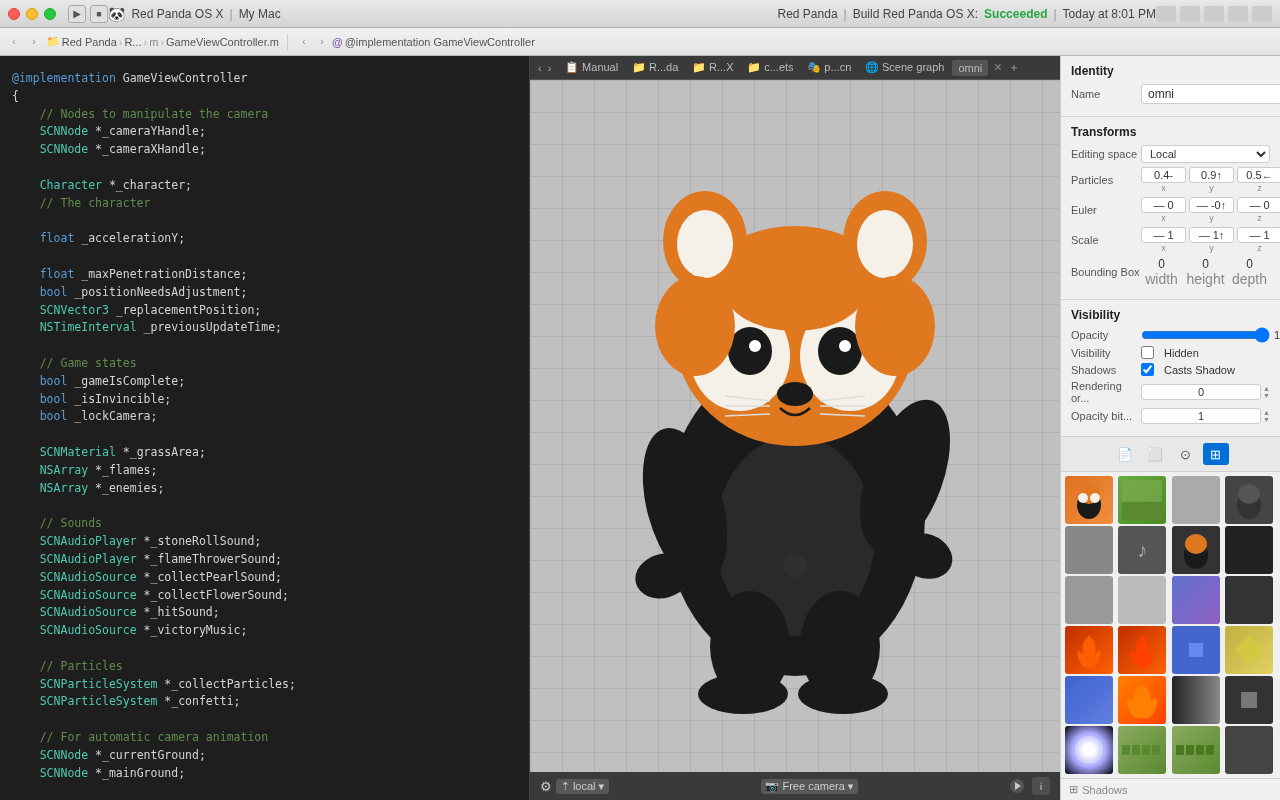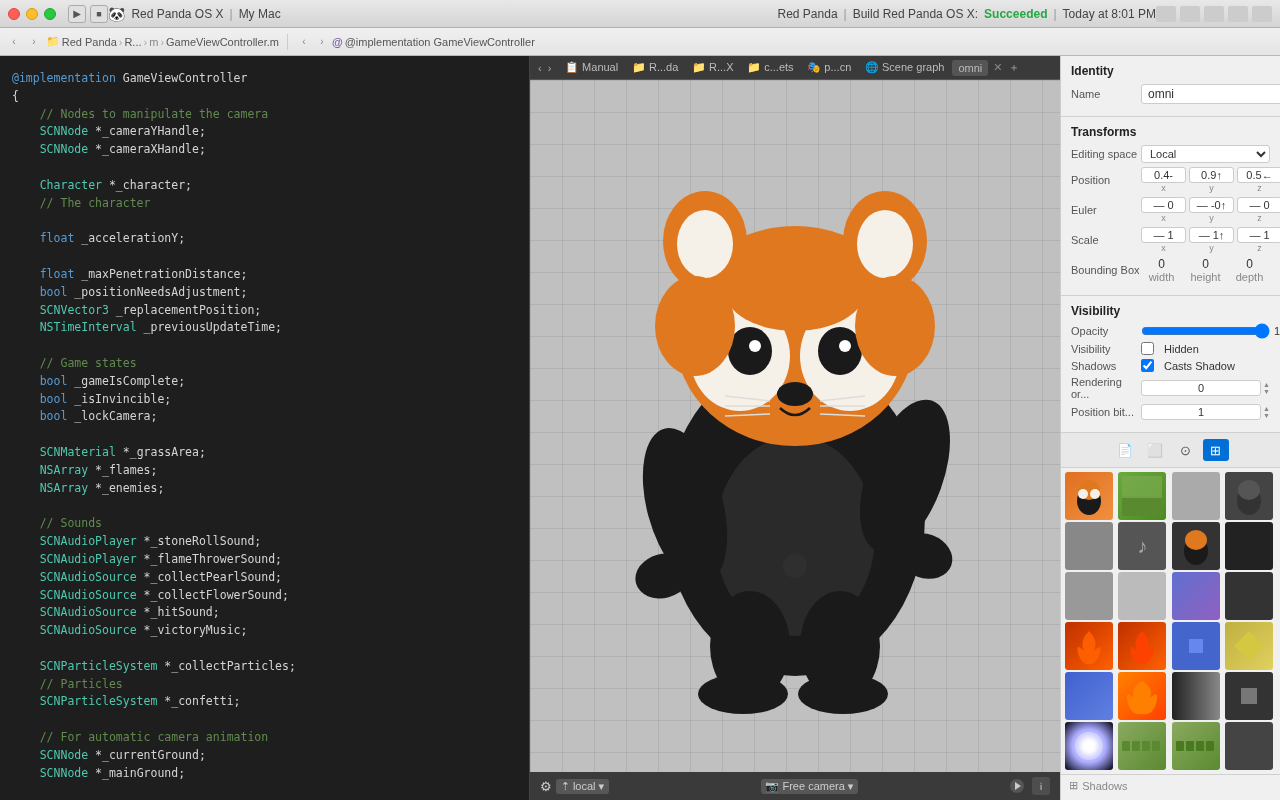--- a/index.html
+++ b/index.html
@@ -121,21 +121,21 @@
     .rp-row {
       display: flex; align-items: center; margin-bottom: 4px; font-size: 11px; color: #333;
     }
     .rp-label { width: 70px; flex-shrink: 0; color: #555; font-size: 11px; }
     .rp-input-group { display: flex; gap: 3px; flex: 1; }
     .rp-input-small { width: 45px; background: white; border: 1px solid #ccc; border-radius: 3px; padding: 1px 4px; font-size: 11px; color: #333; text-align: center; }
     .rp-axis { font-size: 9px; color: #888; text-align: center; }
     .rp-select { flex: 1; background: white; border: 1px solid #ccc; border-radius: 3px; padding: 1px 4px; font-size: 11px; color: #333; }
     .rp-3col { display: flex; gap: 3px; flex: 1; }
     .rp-col { display: flex; flex-direction: column; align-items: center; flex: 1; }
-    .rp-bb-label { font-size: 11px; color: #888; }
+    .rp-bb-label { font-size: 14px; color: #888; }
     .rp-checkbox { margin-right: 4px; }
 
     
     .rp-icon-row {
       display: flex; padding: 6px 8px; gap: 4px; justify-content: center;
       border-bottom: 1px solid #d0d0d0; background: #e8e8e8;
     }
     .rp-icon-btn { width: 26px; height: 22px; display: flex; align-items: center; justify-content: center; border-radius: 3px; font-size: 13px; cursor: pointer; }
     .rp-icon-btn.active { background: #0070d7; color: white; }
     .rp-icon-btn.inactive { color: #555; }
@@ -289,22 +289,22 @@
       <div class="code-line"><span style="color:#4ec9b0;">    NSArray</span><span style="color:#d4d4d4;"> *_enemies;</span></div>
       <div class="code-line"> </div>
       <div class="code-line"><span style="color:#608b4e;">    // Sounds</span></div>
       <div class="code-line"><span style="color:#4ec9b0;">    SCNAudioPlayer</span><span style="color:#d4d4d4;"> *_stoneRollSound;</span></div>
       <div class="code-line"><span style="color:#4ec9b0;">    SCNAudioPlayer</span><span style="color:#d4d4d4;"> *_flameThrowerSound;</span></div>
       <div class="code-line"><span style="color:#4ec9b0;">    SCNAudioSource</span><span style="color:#d4d4d4;"> *_collectPearlSound;</span></div>
       <div class="code-line"><span style="color:#4ec9b0;">    SCNAudioSource</span><span style="color:#d4d4d4;"> *_collectFlowerSound;</span></div>
       <div class="code-line"><span style="color:#4ec9b0;">    SCNAudioSource</span><span style="color:#d4d4d4;"> *_hitSound;</span></div>
       <div class="code-line"><span style="color:#4ec9b0;">    SCNAudioSource</span><span style="color:#d4d4d4;"> *_victoryMusic;</span></div>
       <div class="code-line"> </div>
+      <div class="code-line"><span style="color:#608b4e;">    // Particles</span></div>
       <div class="code-line"><span style="color:#4ec9b0;">    SCNParticleSystem</span><span style="color:#d4d4d4;"> *_collectParticles;</span></div>
-      <div class="code-line"><span style="color:#608b4e;">    // Particles</span></div>
       <div class="code-line"><span style="color:#4ec9b0;">    SCNParticleSystem</span><span style="color:#d4d4d4;"> *_confetti;</span></div>
       <div class="code-line"> </div>
       <div class="code-line"><span style="color:#608b4e;">    // For automatic camera animation</span></div>
       <div class="code-line"><span style="color:#4ec9b0;">    SCNNode</span><span style="color:#d4d4d4;"> *_currentGround;</span></div>
       <div class="code-line"><span style="color:#4ec9b0;">    SCNNode</span><span style="color:#d4d4d4;"> *_mainGround;</span></div>
 
     </div>
   </div>
 
   <div id="scene-view">
@@ -412,21 +412,21 @@
       <div class="rp-section-title">Transforms</div>
       <div class="rp-row">
         <span class="rp-label">Editing space</span>
         <select class="rp-select">
           <option>Local</option>
           <option>World</option>
         </select>
       </div>
 
       <div class="rp-row">
-        <span class="rp-label">Position</span>
+        <span class="rp-label">Particles</span>
         <div class="rp-input-group">
           <div class="rp-col">
             <input class="rp-input-small" value="0.4-" style="">
             <div class="rp-axis">x</div>
           </div>
           <div class="rp-col">
             <input class="rp-input-small" value="0.9↑" style="">
             <div class="rp-axis">y</div>
           </div>
           <div class="rp-col">
@@ -514,21 +514,21 @@
       </div>
       <div class="rp-row">
         <span class="rp-label">Rendering or...</span>
         <input class="rp-input-small" value="0" style="flex: 1 1 0%;">
         <div class="stepper-arrows">
           <span class="arr">▲</span>
           <span class="arr">▼</span>
         </div>
       </div>
       <div class="rp-row">
-        <span class="rp-label">Position bit...</span>
+        <span class="rp-label">Opacity bit...</span>
         <input class="rp-input-small" value="1" style="flex: 1 1 0%;">
         <div class="stepper-arrows">
           <span class="arr">▲</span>
           <span class="arr">▼</span>
         </div>
       </div>
     </div>
 
     <div class="rp-icon-row">
       <div class="rp-icon-btn inactive">📄</div>

